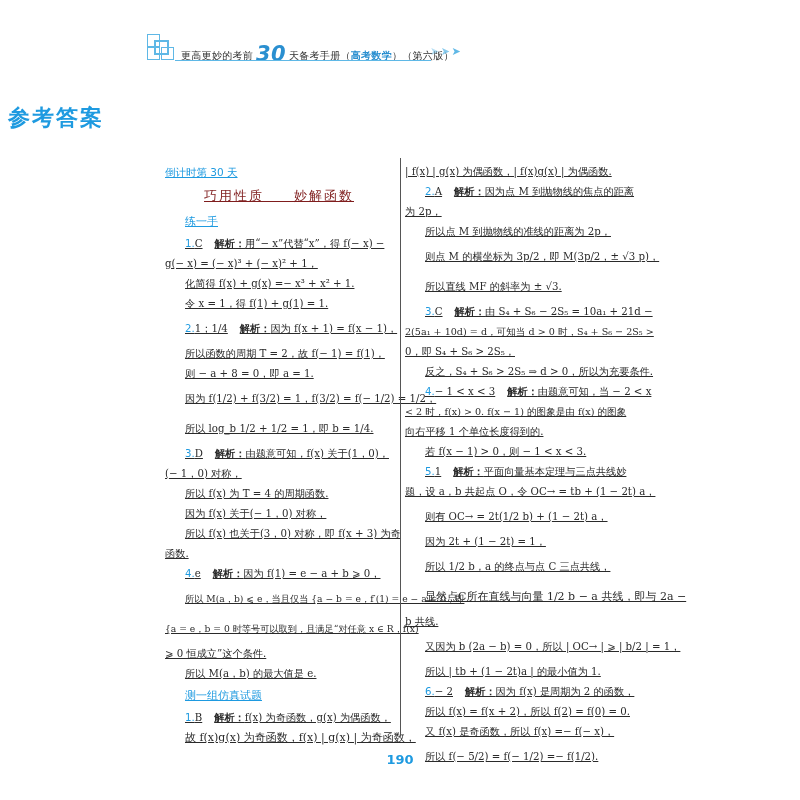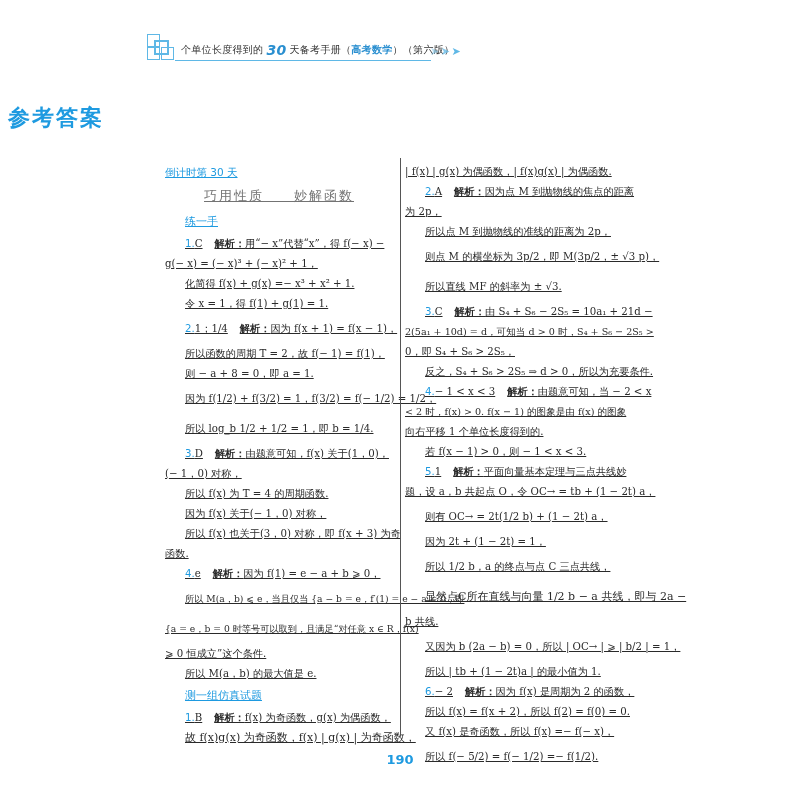--- a/index.html
+++ b/index.html
@@ -12,21 +12,21 @@
       position: absolute; left: 145px; top: 34px; width: 340px; height: 36px;
     }
     .header-logo { position: absolute; left: 0; top: 0; width: 36px; height: 30px; }
     .header-logo .sq { position: absolute; width: 11px; height: 11px; border: 1.3px solid #5fb8e6; }
     .header-text {
       position: absolute; left: 36px; top: 8px; font-size: 10px; color: #333;
       white-space: nowrap; letter-spacing: 0.3px;
     }
     .header-text .num {
       font-family: "DejaVu Sans", sans-serif; font-style: italic; font-weight: bold;
-      color: #2a8fd0; font-size: 14px; vertical-align: -2px; margin: 0 3px;
+      color: #2a8fd0; font-size: 21px; vertical-align: -2px; margin: 0 3px;
     }
     .header-text .blue { color: #2a8fd0; font-weight: bold; }
     .header-rule {
       position: absolute; left: 30px; top: 26px; width: 256px; height: 1px; background: #5fb8e6;
     }
     .header-arrows {
       position: absolute; left: 285px; top: 11px; font-family: "DejaVu Sans", sans-serif;
       font-size: 11px; color: #5fb8e6; letter-spacing: -1px; white-space: nowrap;
     }
     .header-arrows span:nth-child(1){ opacity: 0.45; }
@@ -41,21 +41,21 @@
     .col-right { left: 405px; width: 232px; }
     .divider {
       position: absolute; left: 400px; top: 158px; width: 1px; height: 578px; background: #555;
     }
     .p { margin: 0; white-space: nowrap; text-decoration: underline; }
     .ind { padding-left: 20px; }
     .day {
       font-family: "DejaVu Sans", sans-serif; color: #1e9ae0; font-size: 10.5px; margin-bottom: 4px;
     }
     .section-title {
-      font-family: "DejaVu Sans", sans-serif; color: #737373; font-size: 13px;
+      font-family: "DejaVu Sans", sans-serif; color: #7f1d1d; font-size: 13px;
       text-align: center; letter-spacing: 2px; margin: 2px 0 6px 0;
     }
     .sub {
       font-family: "DejaVu Sans", sans-serif; color: #1e9ae0; font-size: 11px; padding-left: 20px;
       margin: 2px 0;
     }
     .qn { color: #1e9ae0; font-family: "DejaVu Sans", sans-serif; }
     .lbl { font-family: "DejaVu Sans", sans-serif; font-weight: bold; margin-left: 12px; }
     .tall { line-height: 30px; }
     .page-number {
@@ -67,21 +67,21 @@
 <body>
 
 <div class="header">
   <div class="header-logo">
     <div class="sq" style="left:2px;top:0;"></div>
     <div class="sq" style="left:9px;top:6px;border-width:2px;"></div>
     <div class="sq" style="left:2px;top:13px;"></div>
     <div class="sq" style="left:16px;top:13px;"></div>
   </div>
   <div class="header-text">
-    <span>个单位长度得到的</span><span class="num">30</span><span>天备考手册（</span><span class="blue">高考数学</span><span>）（第六版）</span>
+    <span>更高更妙的考前</span><span class="num">30</span><span>天备考手册（</span><span class="blue">高考数学</span><span>）（第六版）</span>
   </div>
   <div class="header-rule"></div>
   <div class="header-arrows">
     <span>➤</span>
     <span>➤</span>
     <span>➤</span>
   </div>
 </div>
 
 <div class="page-title">参考答案</div>

